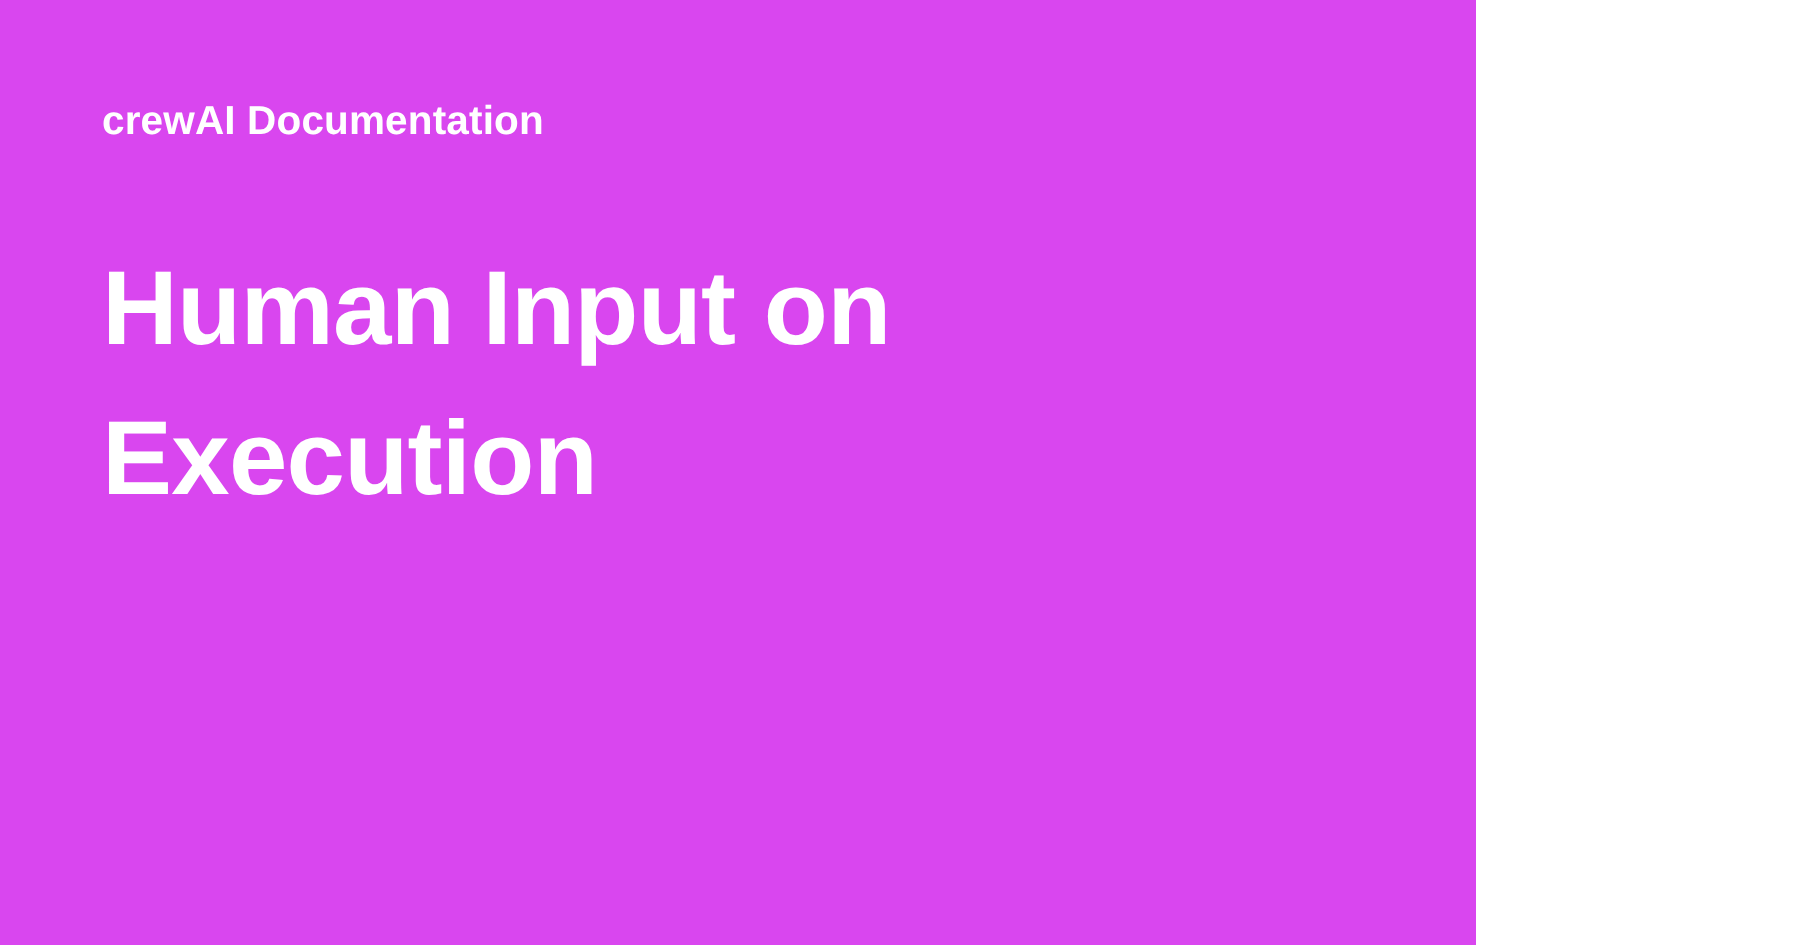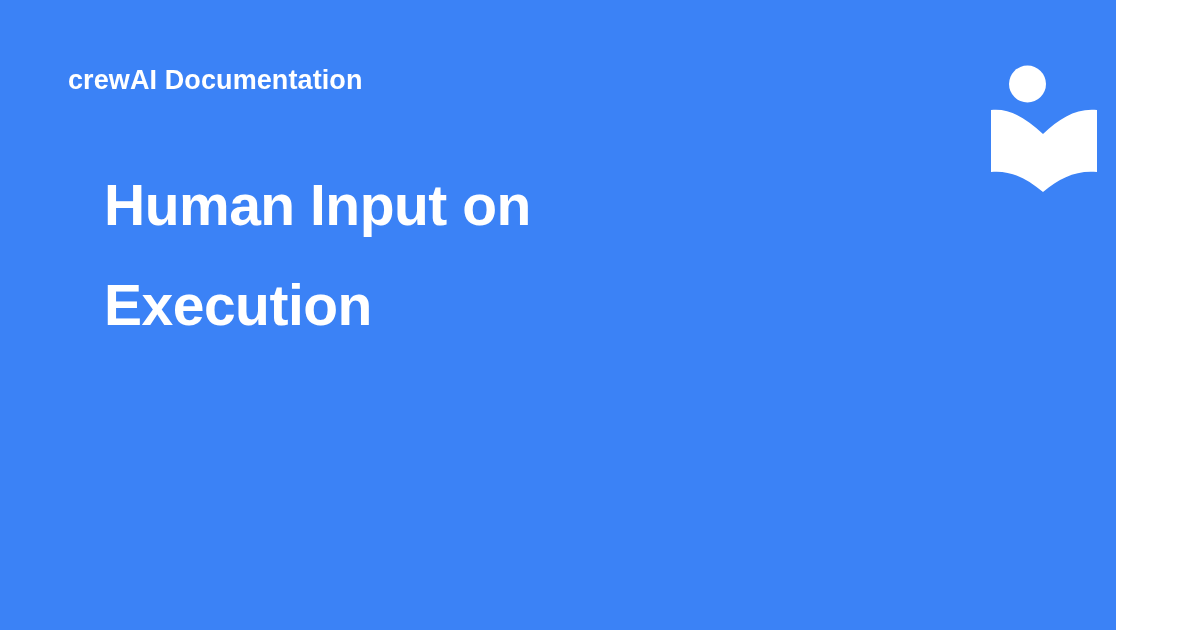--- a/index.html
+++ b/index.html
@@ -8,23 +8,23 @@
     padding: 0;
   }
   body {
     width: 1200px;
     height: 630px;
     overflow: hidden;
     font-family: "Liberation Sans", sans-serif;
   }
   .og-card {
     position: relative;
-    width: 1116px;
+    width: 984px;
     height: 630px;
-    background: #3b82f6;
+    background: #d946ef;
     box-sizing: border-box;
     overflow: hidden;
   }
   .content {
     position: absolute;
     left: 68px;
     top: 60px;
     width: 820px;
   }
   .eyebrow {
@@ -32,27 +32,26 @@
     font-size: 27px;
     font-weight: bold;
     line-height: 41px;
     color: #ffffff;
     letter-spacing: 0.1px;
     white-space: nowrap;
   }
   .title {
     margin-top: 54px;
     font-family: "Liberation Sans", sans-serif;
-    font-size: 57px;
+    font-size: 70px;
     font-weight: bold;
     line-height: 100px;
     color: #ffffff;
     letter-spacing: -0.5px;
     max-width: 700px;
-    margin-left: 36px;
   }
   .logo {
     position: absolute;
     left: 988px;
     top: 62px;
     width: 112px;
     height: 132px;
   }
   .logo svg {
     display: block;

